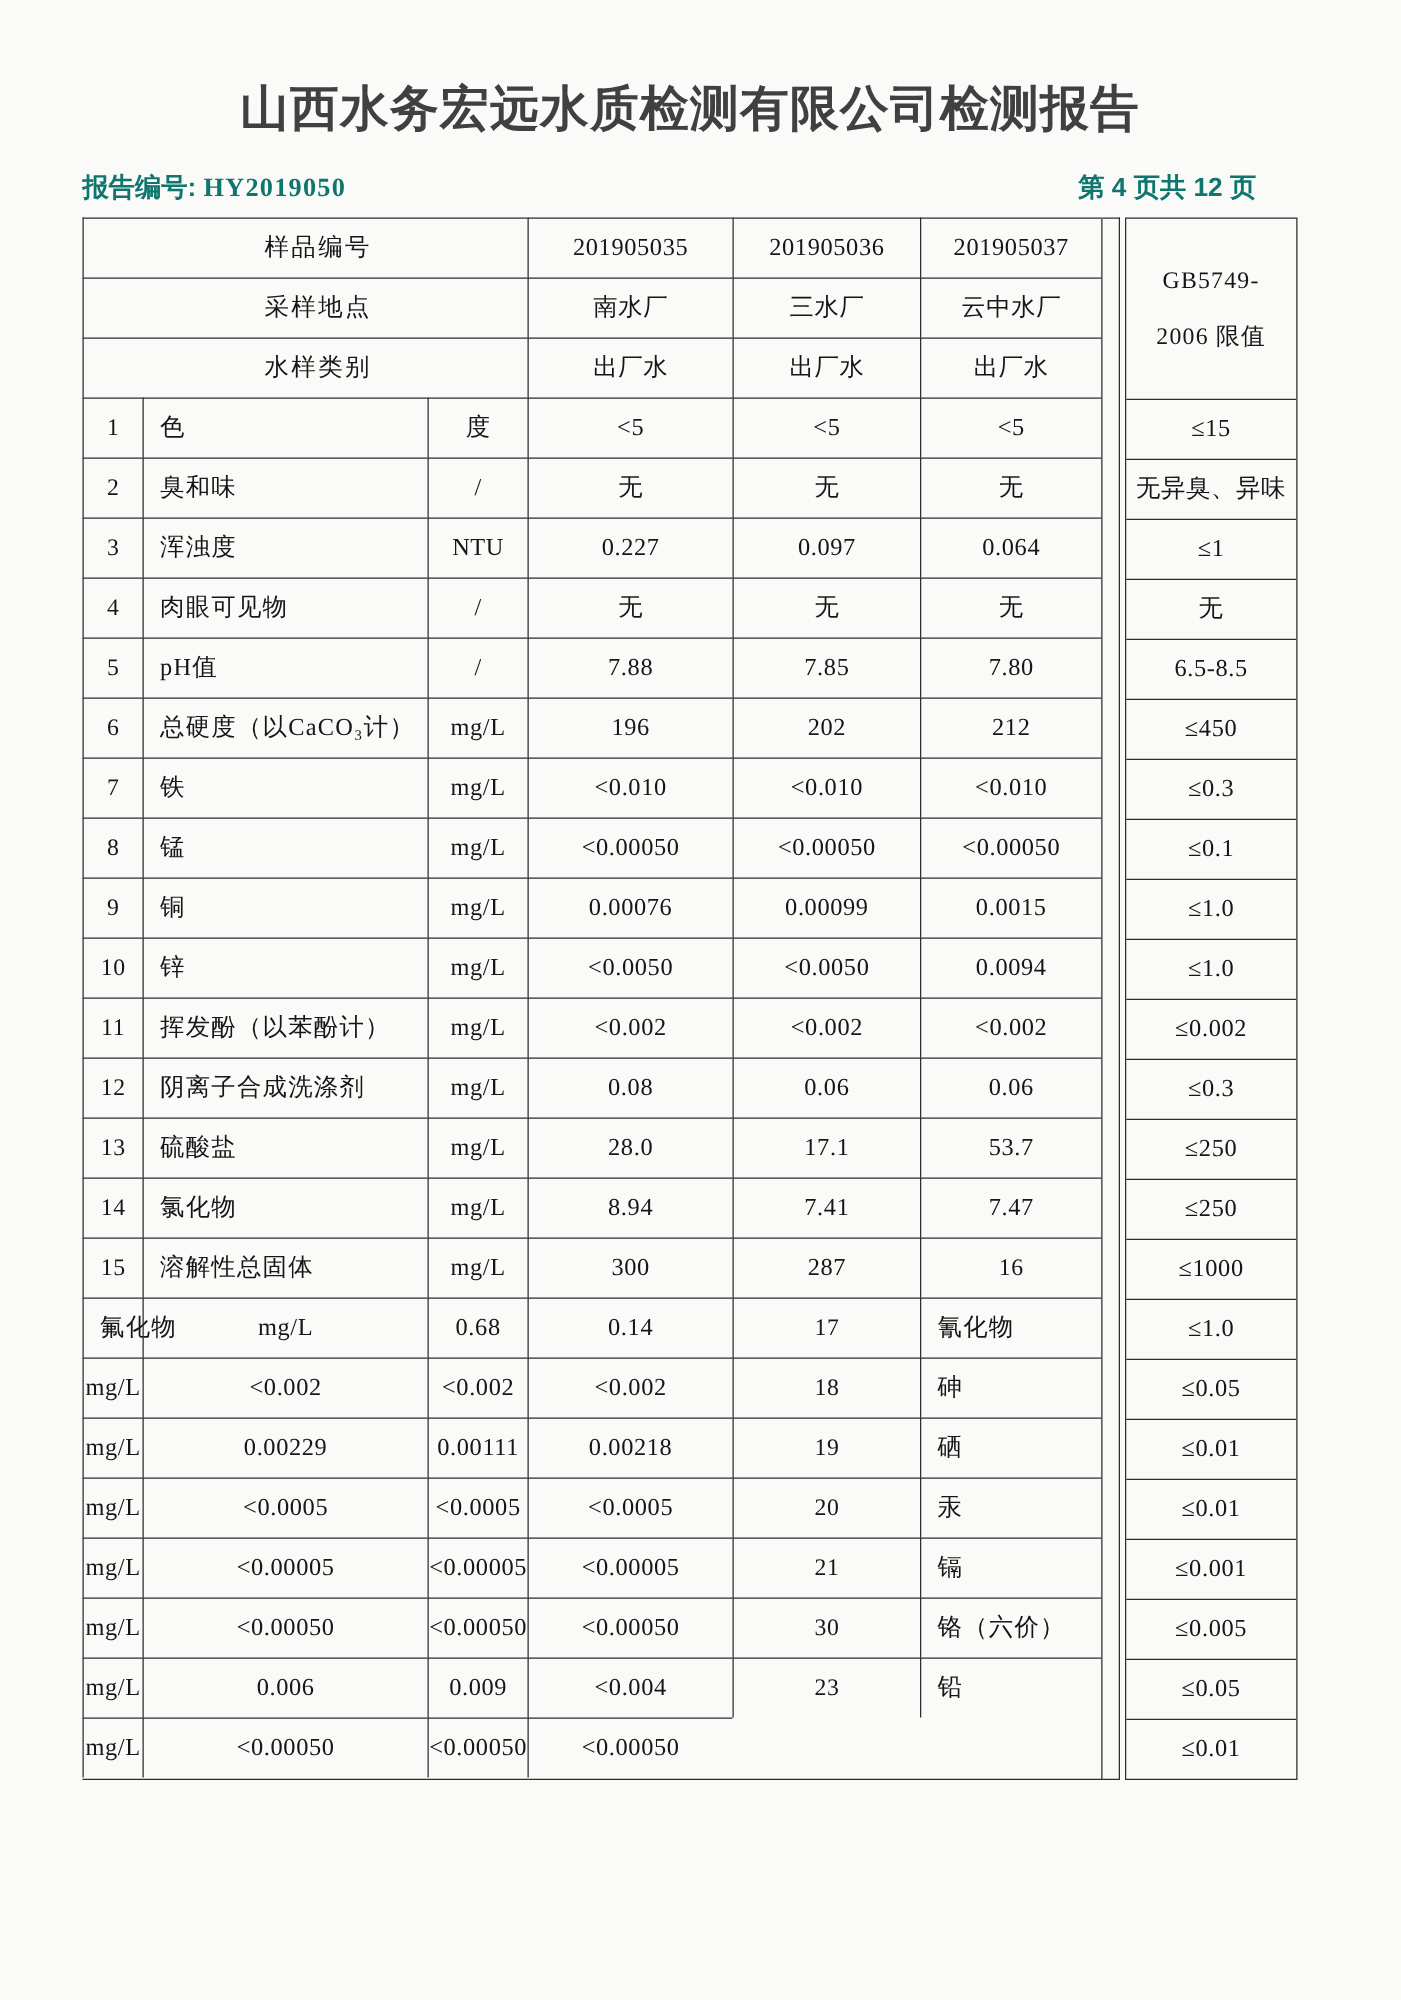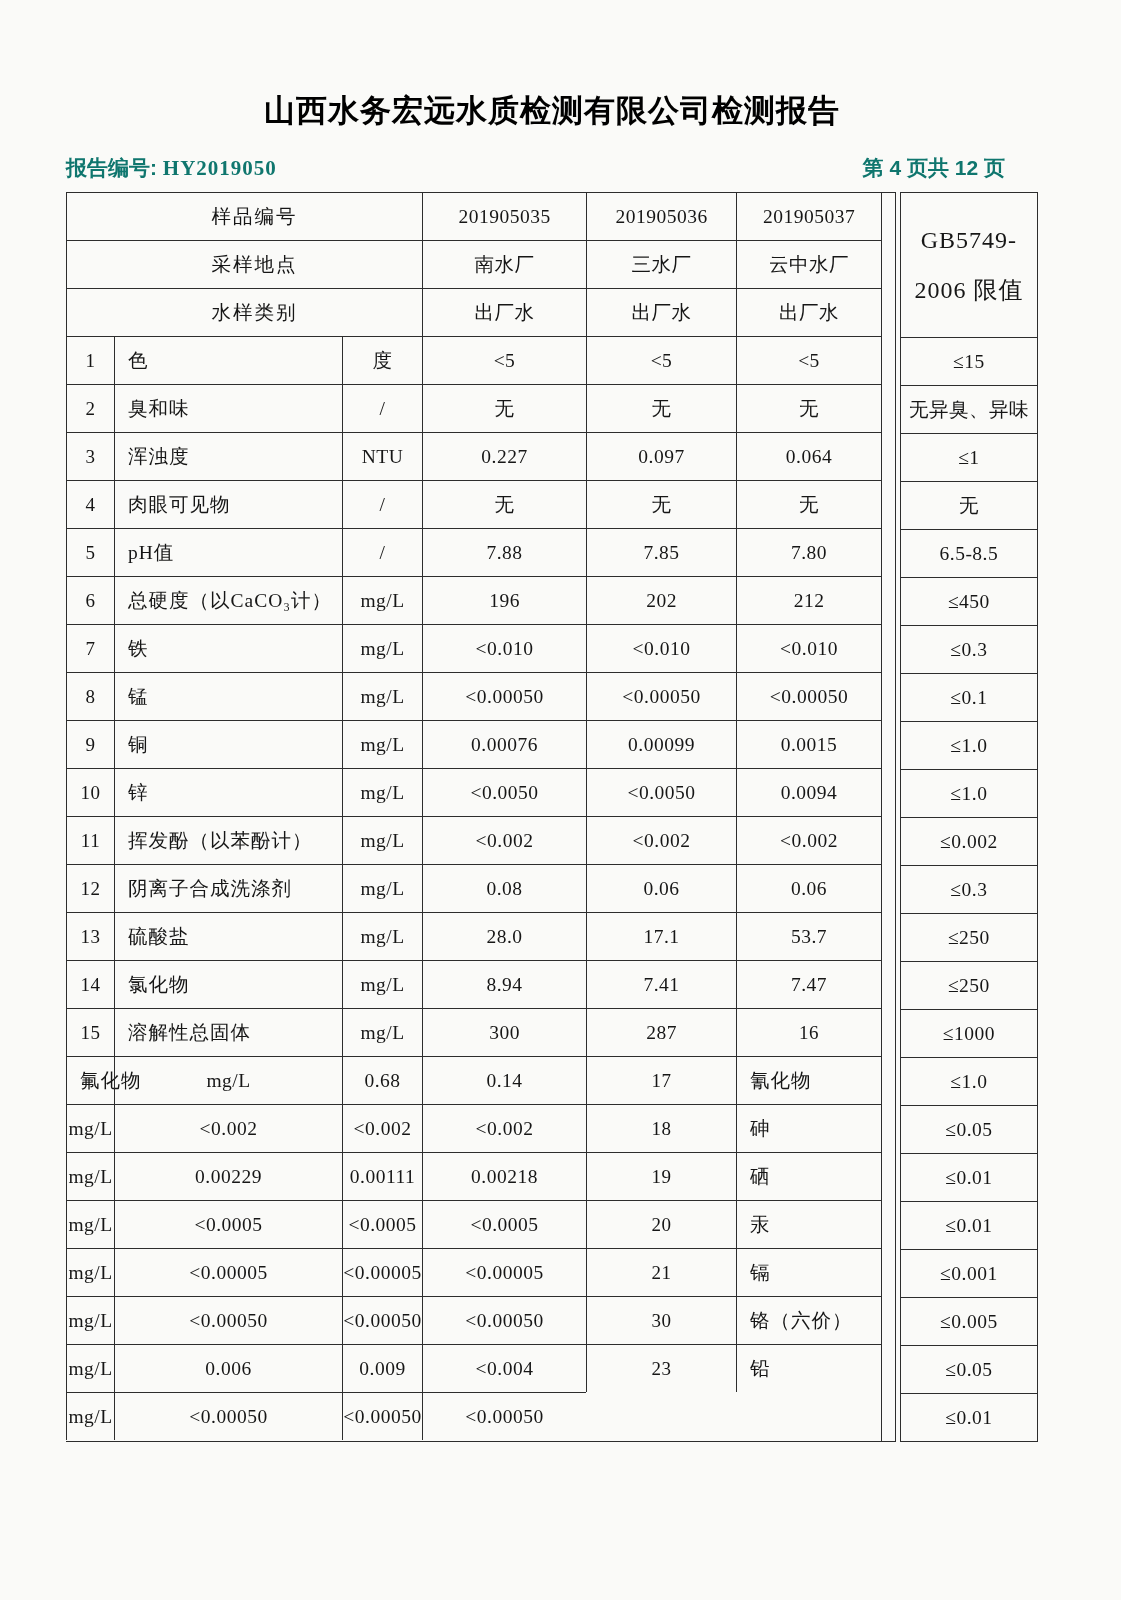--- a/index.html
+++ b/index.html
@@ -10,27 +10,27 @@
     font-family:"Liberation Serif", serif;
     color:#161616;
     overflow:hidden;
     position:relative;
   }
   .page {
     width:1121px; height:1600px;
     padding-left:66px; padding-right:83px;
   }
   .title {
-    margin-top:90px;
+    margin-top:60px;
     text-align:center;
     font-family:"Liberation Sans", sans-serif;
     font-weight:700;
-    font-size:31px;
+    font-size:39px;
     letter-spacing:1px;
-    color:#000000;
+    color:#404040;
   }
   .meta-row {
     margin-top:22px;
     display:flex;
     justify-content:space-between;
     align-items:baseline;
     padding-right:33px;
     font-family:"Liberation Sans", sans-serif;
     font-weight:700;
     font-size:21px;
@@ -89,21 +89,21 @@
     justify-content:center;
     font-size:19.5px;
     line-height:1;
     letter-spacing:0.5px;
     white-space:nowrap;
   }
   .limit-header {
     border-top:none;
     flex-direction:column;
     gap:26px;
-    font-size:24px;
+    font-size:19px;
     letter-spacing:1px;
   }
 </style>
 </head>
 <body>
 
 <div class="page">
 
   <h1 class="title">山西水务宏远水质检测有限公司检测报告</h1>
 

